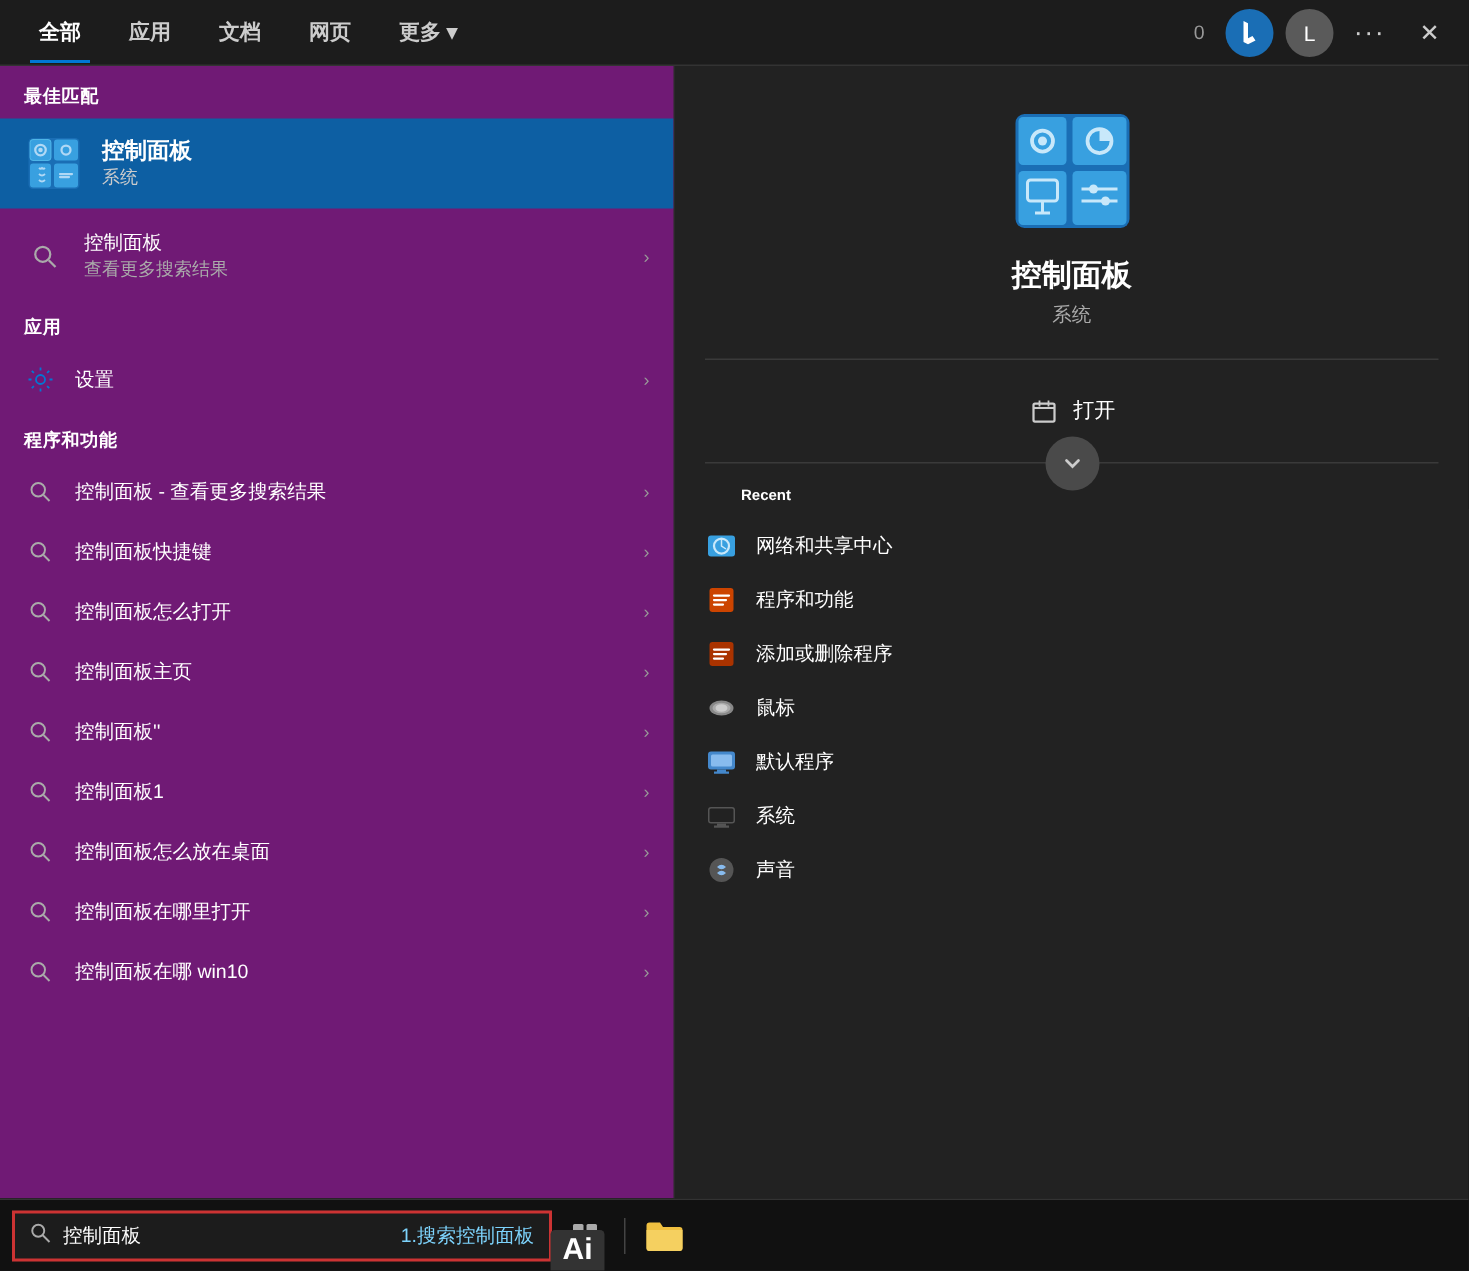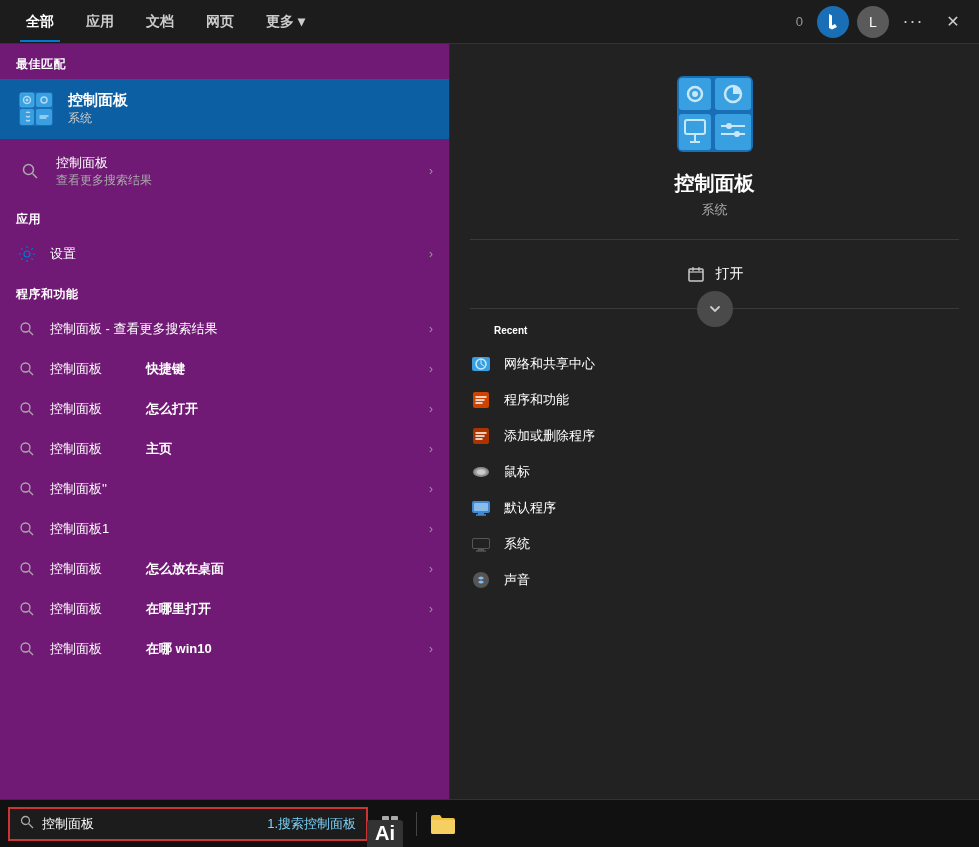--- a/index.html
+++ b/index.html
@@ -245,22 +245,21 @@
       color: #aaa;
       font-size: 14px;
     }
 
     .list-item-text {
       font-size: 13px;
       color: #fff;
     }
 
     .list-item-text .bold {
-      font-weight: 700;
-      margin-left: 44px;
+      font-weight: 400;
     }
 
     
     .right-panel {
       flex: 1;
       background: #222;
       display: flex;
       flex-direction: column;
       align-items: center;
       padding: 30px 20px 20px 20px;

